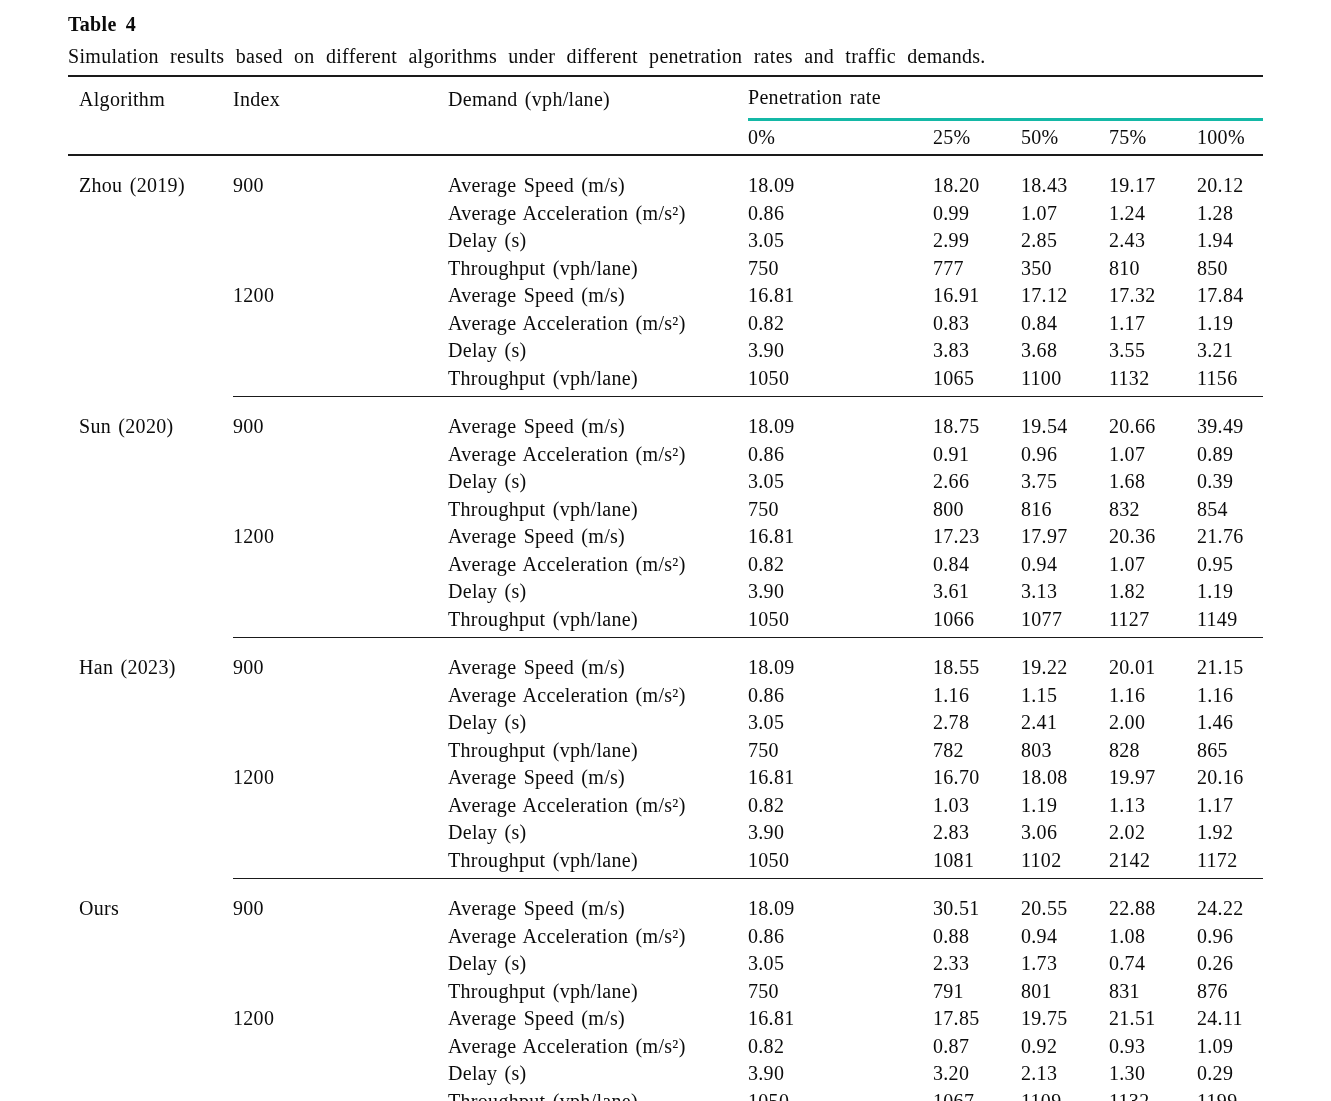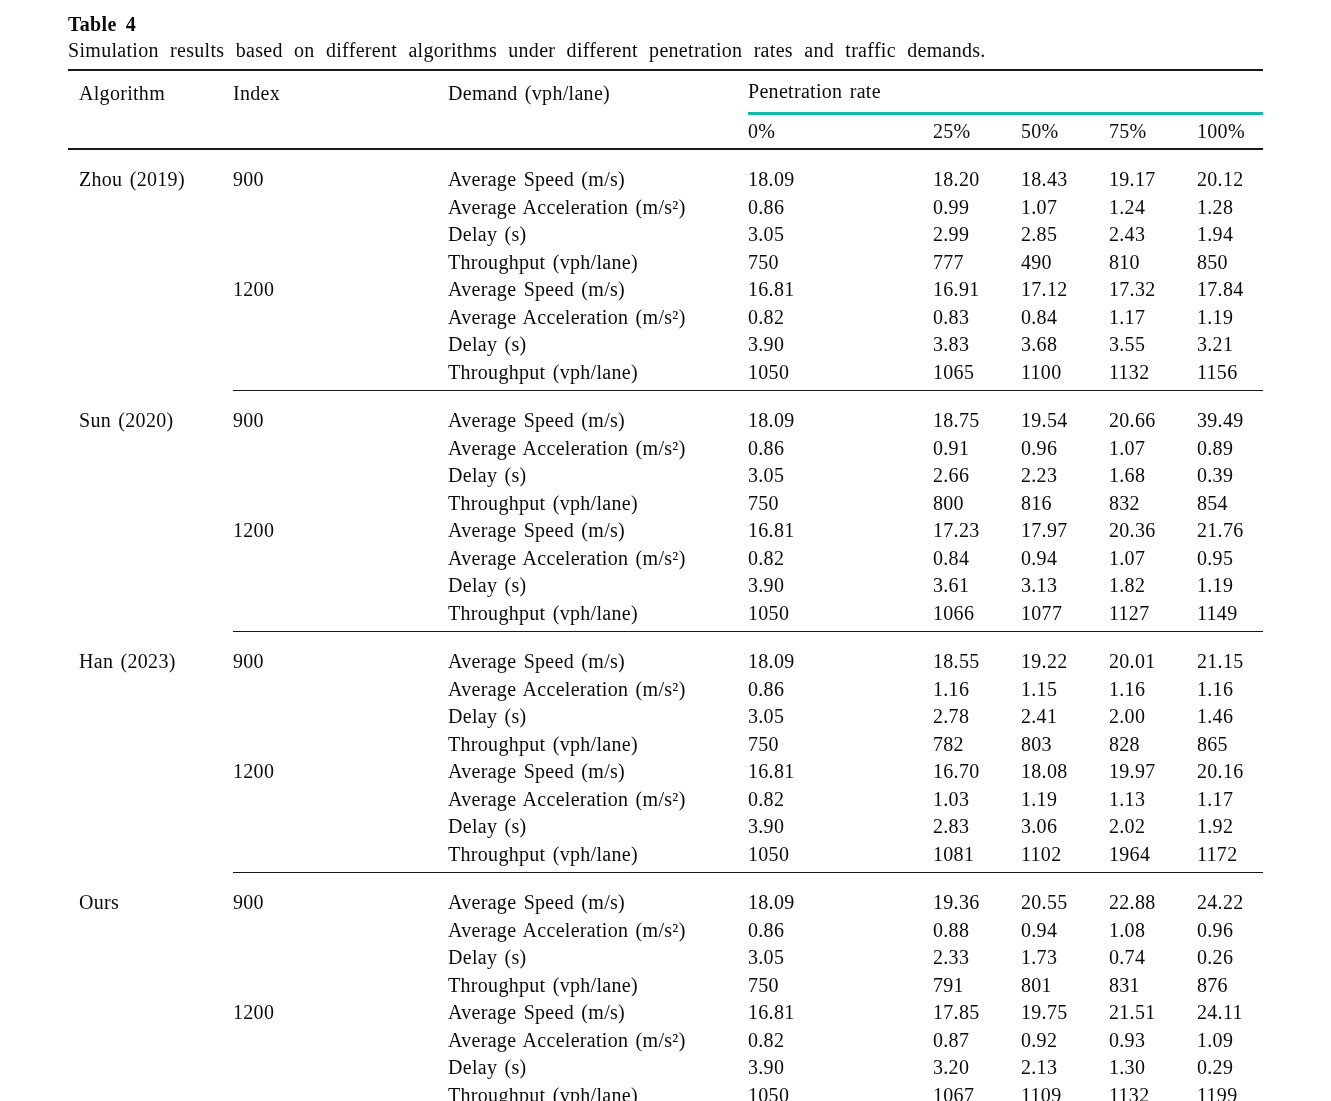--- a/index.html
+++ b/index.html
@@ -22,21 +22,21 @@
   .table-label {
     font-size: 20px;
     font-weight: 700;
     line-height: 26px;
     word-spacing: 4px;
   }
   .table-caption {
     font-size: 20px;
     line-height: 25px;
     word-spacing: 6px;
-    margin-top: 1px;
+    margin-top: 7px;
     padding-bottom: 6px;
   }
   .rule-thick { border-top: 2px solid #1a1a1a; height: 0; }
   .grid-row {
     display: grid;
     grid-template-columns: 165px 215px 300px 185px 88px 88px 88px 66px;
   }
   .cell {
     font-size: 20px;
     word-spacing: 2px;
@@ -124,21 +124,21 @@
             <div class="cell">2.85</div>
             <div class="cell">2.43</div>
             <div class="cell">1.94</div>
           </div>
           <div class="grid-row row">
             <div class="cell c-alg"></div>
             <div class="cell"></div>
             <div class="cell">Throughput (vph/lane)</div>
             <div class="cell">750</div>
             <div class="cell">777</div>
-            <div class="cell">490</div>
+            <div class="cell">350</div>
             <div class="cell">810</div>
             <div class="cell">850</div>
           </div>
           <div class="grid-row row">
             <div class="cell c-alg"></div>
             <div class="cell">1200</div>
             <div class="cell">Average Speed (m/s)</div>
             <div class="cell">16.81</div>
             <div class="cell">16.91</div>
             <div class="cell">17.12</div>
@@ -197,21 +197,21 @@
             <div class="cell">0.96</div>
             <div class="cell">1.07</div>
             <div class="cell">0.89</div>
           </div>
           <div class="grid-row row">
             <div class="cell c-alg"></div>
             <div class="cell"></div>
             <div class="cell">Delay (s)</div>
             <div class="cell">3.05</div>
             <div class="cell">2.66</div>
-            <div class="cell">2.23</div>
+            <div class="cell">3.75</div>
             <div class="cell">1.68</div>
             <div class="cell">0.39</div>
           </div>
           <div class="grid-row row">
             <div class="cell c-alg"></div>
             <div class="cell"></div>
             <div class="cell">Throughput (vph/lane)</div>
             <div class="cell">750</div>
             <div class="cell">800</div>
             <div class="cell">816</div>
@@ -331,32 +331,32 @@
             <div class="cell">2.02</div>
             <div class="cell">1.92</div>
           </div>
           <div class="grid-row row">
             <div class="cell c-alg"></div>
             <div class="cell"></div>
             <div class="cell">Throughput (vph/lane)</div>
             <div class="cell">1050</div>
             <div class="cell">1081</div>
             <div class="cell">1102</div>
-            <div class="cell">1964</div>
+            <div class="cell">2142</div>
             <div class="cell">1172</div>
           </div>
         </div>
         <div class="group-sep"></div>
         <div class="group">
           <div class="grid-row row">
             <div class="cell c-alg">Ours</div>
             <div class="cell">900</div>
             <div class="cell">Average Speed (m/s)</div>
             <div class="cell">18.09</div>
-            <div class="cell">19.36</div>
+            <div class="cell">30.51</div>
             <div class="cell">20.55</div>
             <div class="cell">22.88</div>
             <div class="cell">24.22</div>
           </div>
           <div class="grid-row row">
             <div class="cell c-alg"></div>
             <div class="cell"></div>
             <div class="cell">Average Acceleration (m/s²)</div>
             <div class="cell">0.86</div>
             <div class="cell">0.88</div>

